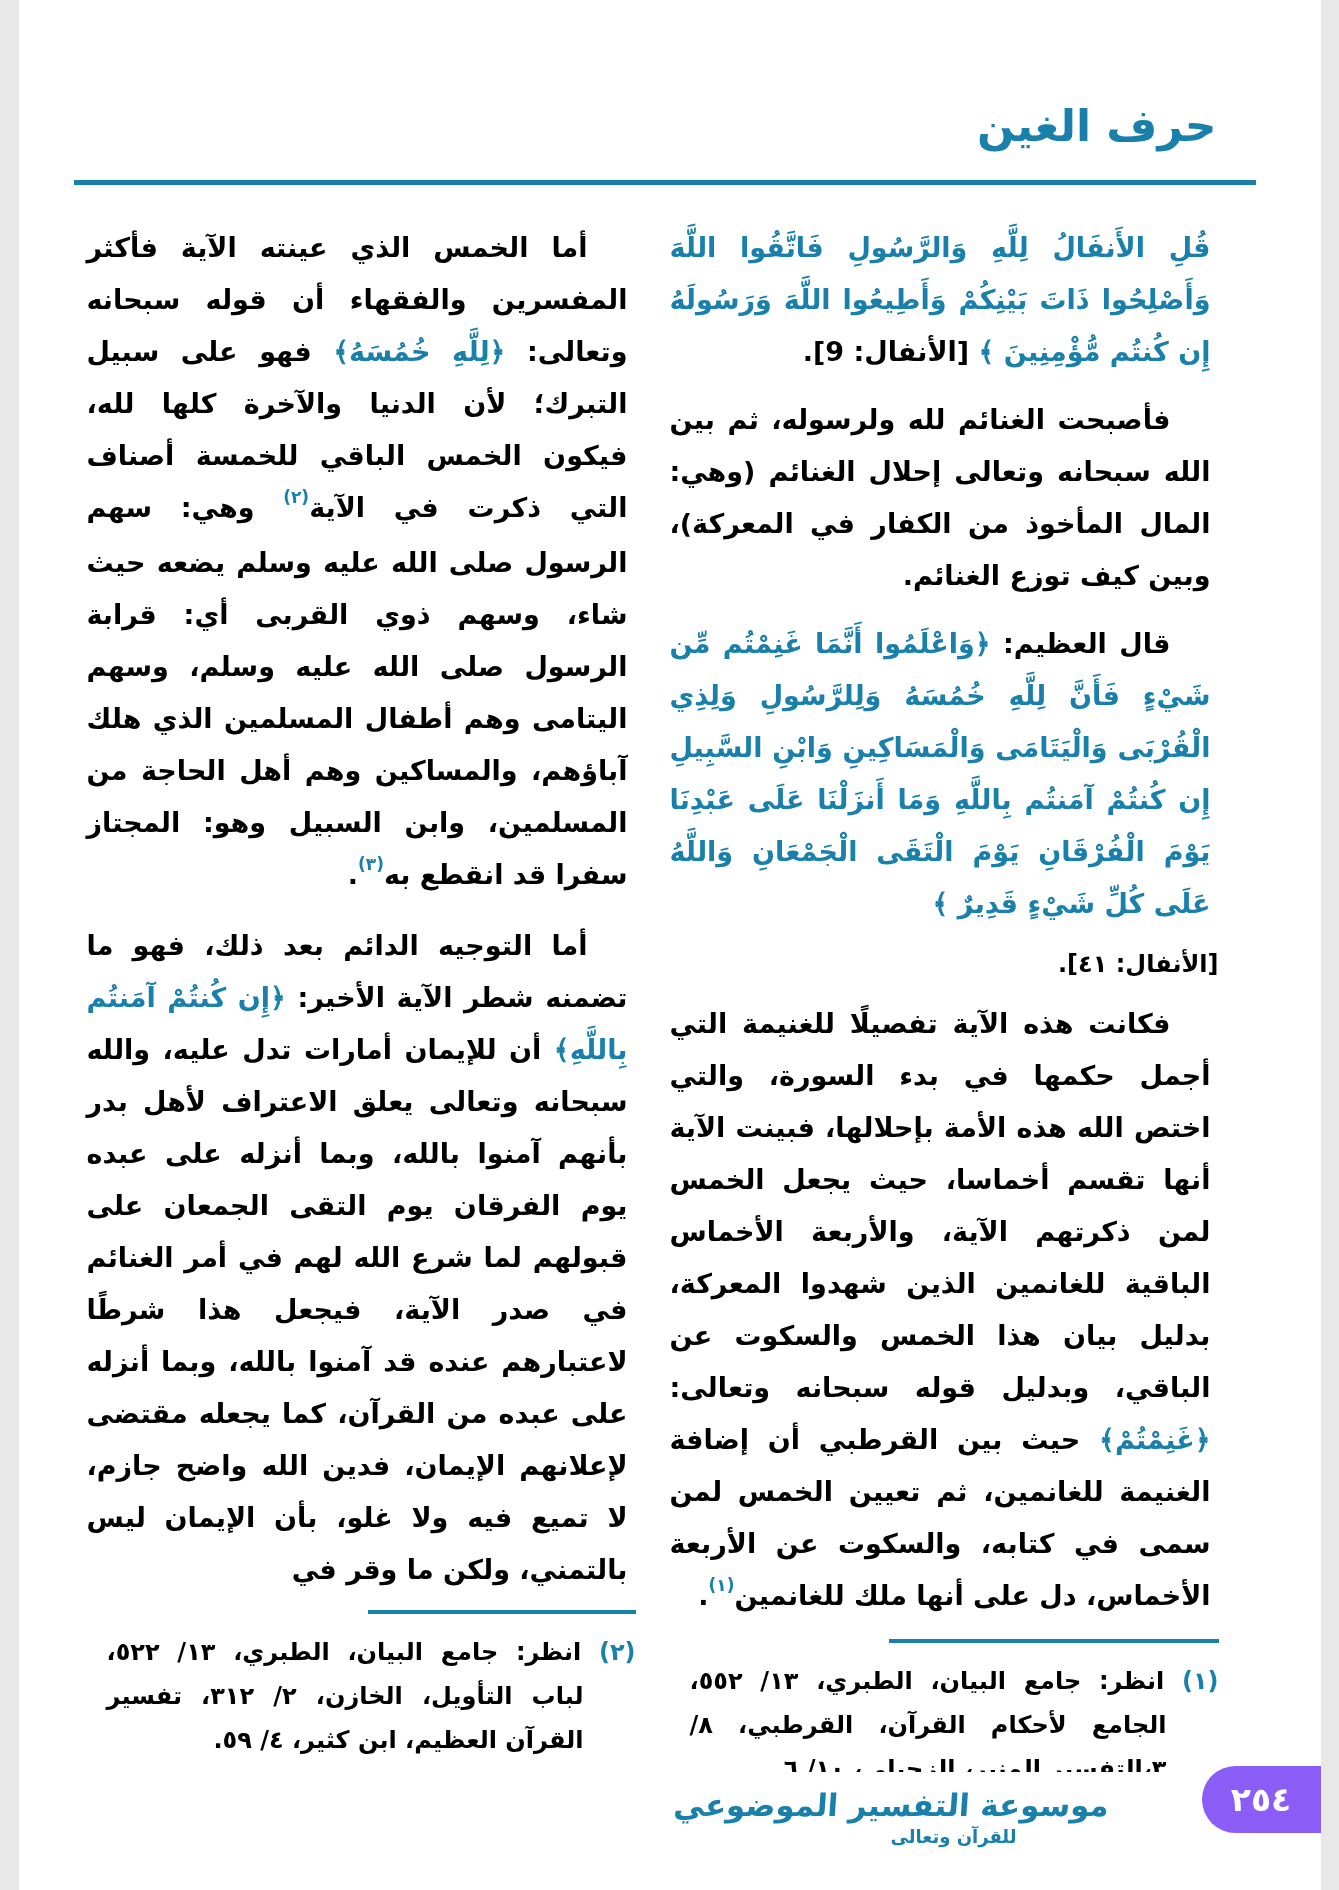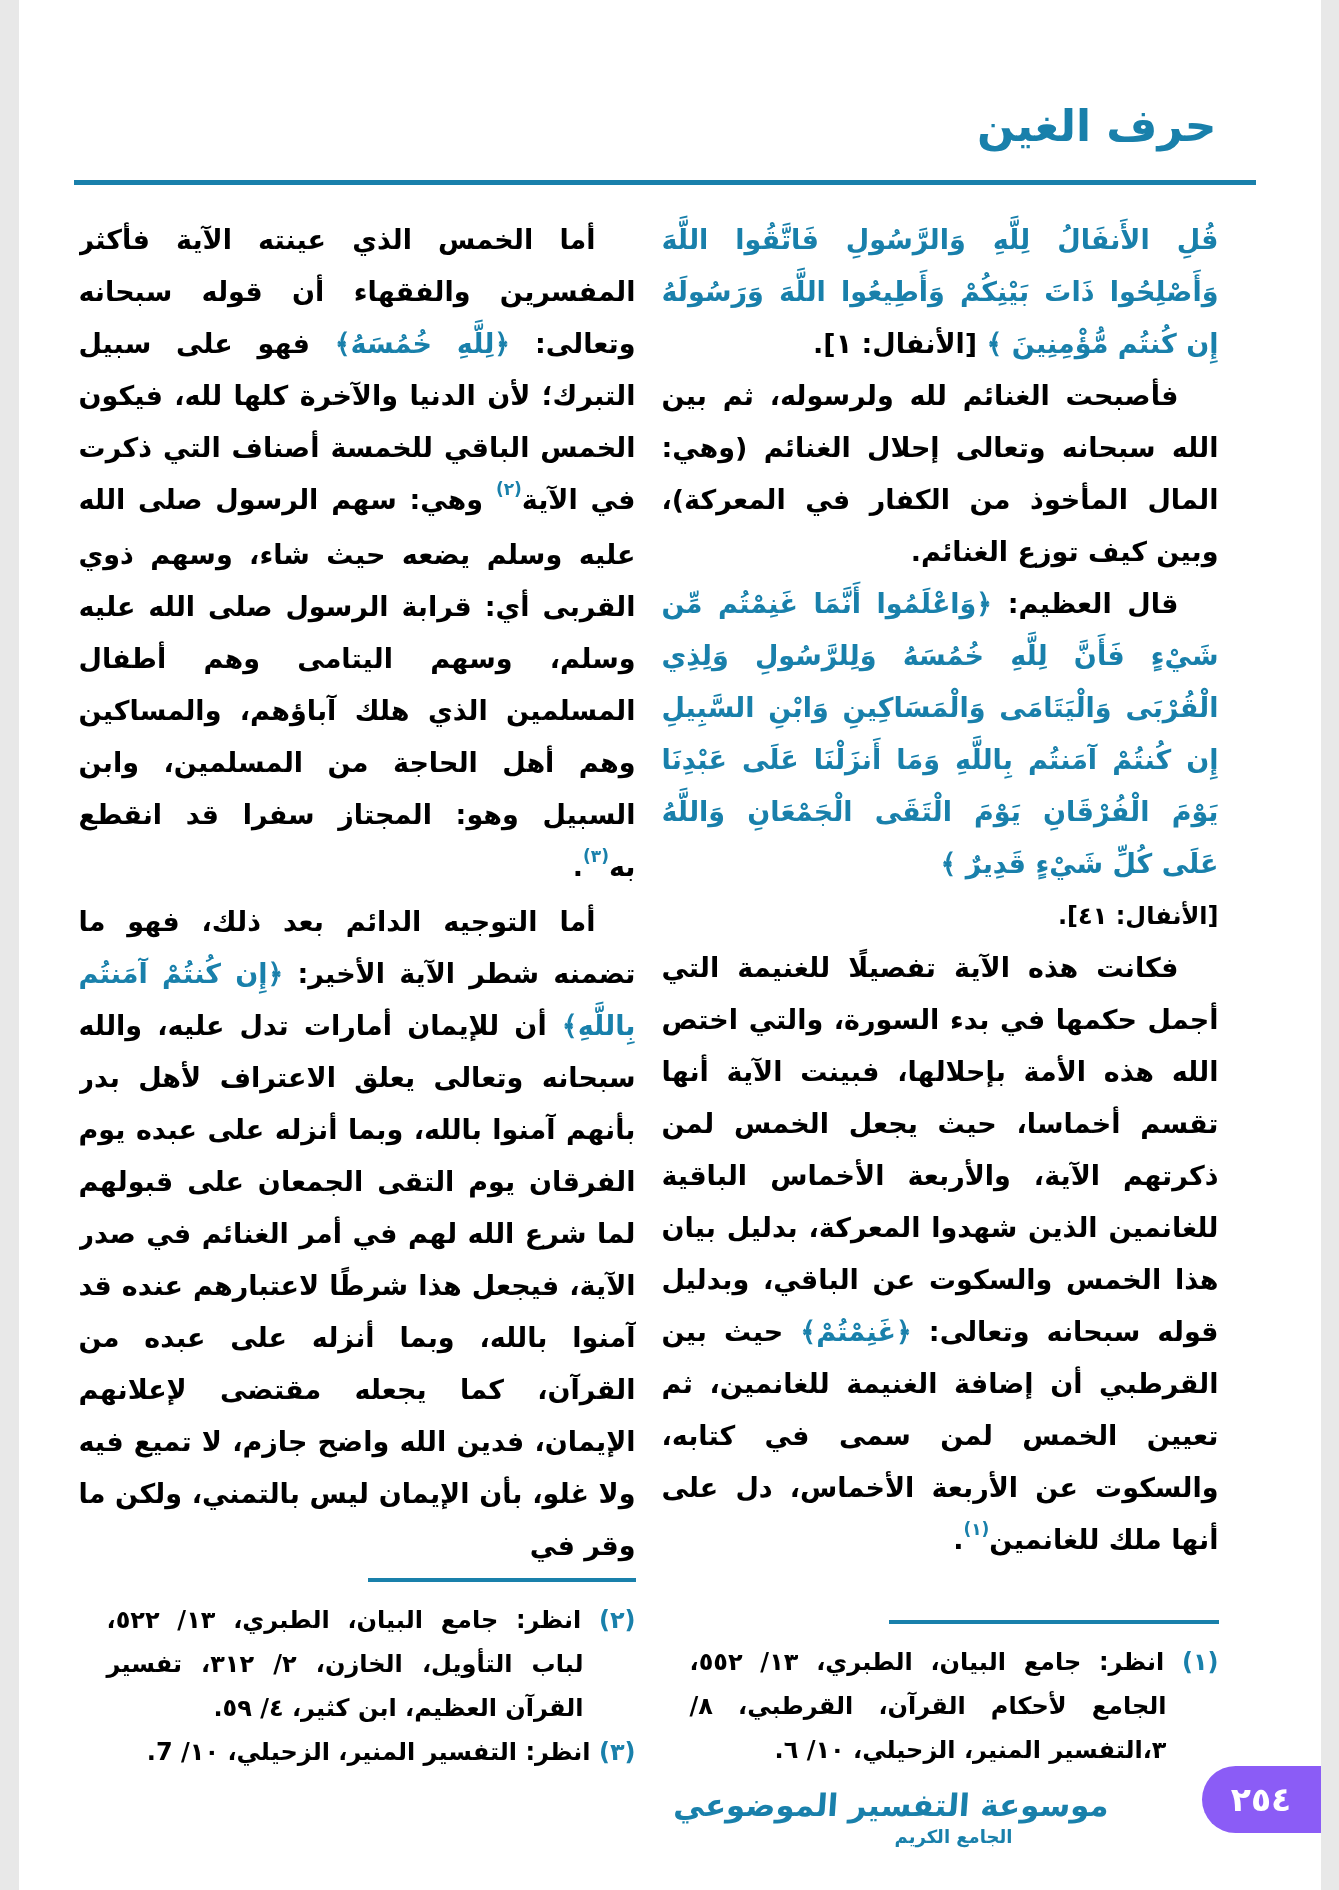--- a/index.html
+++ b/index.html
@@ -29,21 +29,21 @@
   .columns{
     position:absolute;top:214px;right:102px;left:97px;height:1558px;
     display:flex;gap:26px;
   }
   .col{
     width:557px;min-width:557px;
     display:flex;flex-direction:column;
     overflow:hidden;
   }
   .para{
-    margin:0;
+    margin:8px;
     font-size:27px;line-height:52px;font-weight:700;
     text-align:justify;
   }
   .indent{text-indent:40px;}
   .quran{color:#1980ab;}
   .ayah-ref-line{
     margin:0;font-size:24px;line-height:52px;font-weight:700;
     text-align:right;
   }
   .fn-ref{
@@ -95,21 +95,21 @@
 
 <div class="page">
 
   <div class="header-title">حرف الغين</div>
   <div class="header-rule"></div>
 
   <div class="columns">
 
     <div class="col">
 
-      <p class="para"><span class="quran">قُلِ الأَنفَالُ لِلَّهِ وَالرَّسُولِ فَاتَّقُوا اللَّهَ وَأَصْلِحُوا ذَاتَ بَيْنِكُمْ وَأَطِيعُوا اللَّهَ وَرَسُولَهُ إِن كُنتُم مُّؤْمِنِينَ ﴾</span><span> [الأنفال: ١].</span></p>
+      <p class="para"><span class="quran">قُلِ الأَنفَالُ لِلَّهِ وَالرَّسُولِ فَاتَّقُوا اللَّهَ وَأَصْلِحُوا ذَاتَ بَيْنِكُمْ وَأَطِيعُوا اللَّهَ وَرَسُولَهُ إِن كُنتُم مُّؤْمِنِينَ ﴾</span><span> [الأنفال: 9].</span></p>
 
       <p class="para indent">فأصبحت الغنائم لله ولرسوله، ثم بين الله سبحانه وتعالى إحلال الغنائم (وهي: المال المأخوذ من الكفار في المعركة)، وبين كيف توزع الغنائم.</p>
 
       <p class="para indent"><span>قال العظيم: </span><span class="quran">﴿وَاعْلَمُوا أَنَّمَا غَنِمْتُم مِّن شَيْءٍ فَأَنَّ لِلَّهِ خُمُسَهُ وَلِلرَّسُولِ وَلِذِي الْقُرْبَى وَالْيَتَامَى وَالْمَسَاكِينِ وَابْنِ السَّبِيلِ إِن كُنتُمْ آمَنتُم بِاللَّهِ وَمَا أَنزَلْنَا عَلَى عَبْدِنَا يَوْمَ الْفُرْقَانِ يَوْمَ الْتَقَى الْجَمْعَانِ وَاللَّهُ عَلَى كُلِّ شَيْءٍ قَدِيرٌ ﴾</span></p>
       <div class="ayah-ref-line">[الأنفال: ٤١].</div>
 
       <p class="para indent"><span>فكانت هذه الآية تفصيلًا للغنيمة التي أجمل حكمها في بدء السورة، والتي اختص الله هذه الأمة بإحلالها، فبينت الآية أنها تقسم أخماسا، حيث يجعل الخمس لمن ذكرتهم الآية، والأربعة الأخماس الباقية للغانمين الذين شهدوا المعركة، بدليل بيان هذا الخمس والسكوت عن الباقي، وبدليل قوله سبحانه وتعالى: </span><span class="quran">﴿غَنِمْتُمْ﴾</span><span> حيث بين القرطبي أن إضافة الغنيمة للغانمين، ثم تعيين الخمس لمن سمى في كتابه، والسكوت عن الأربعة الأخماس، دل على أنها ملك للغانمين</span><span class="fn-ref">(١)</span><span>.</span></p>
 
       <div class="footnotes">
         <div class="fn-rule fn-rule-right"></div>
@@ -127,20 +127,20 @@
         <div class="fn-rule fn-rule-left"></div>
         <p class="fn"><span class="fn-marker">(٢)</span><span> انظر: جامع البيان، الطبري، ١٣/ ٥٢٢، لباب التأويل، الخازن، ٢/ ٣١٢، تفسير القرآن العظيم، ابن كثير، ٤/ ٥٩.</span></p>
         <p class="fn"><span class="fn-marker">(٣)</span><span> انظر: التفسير المنير، الزحيلي، ١٠/ 7.</span></p>
       </div>
     </div>
 
   </div>
 
   <div class="logo">
     <div class="logo-line1">موسوعة التفسير الموضوعي</div>
-    <div class="logo-line2">الجامع الكريم</div>
+    <div class="logo-line2">للقرآن وتعالى</div>
   </div>
 
   <div class="page-badge">
       <span>٢٥٤</span>
     </div>
 
 </div>
 
 </body></html>

